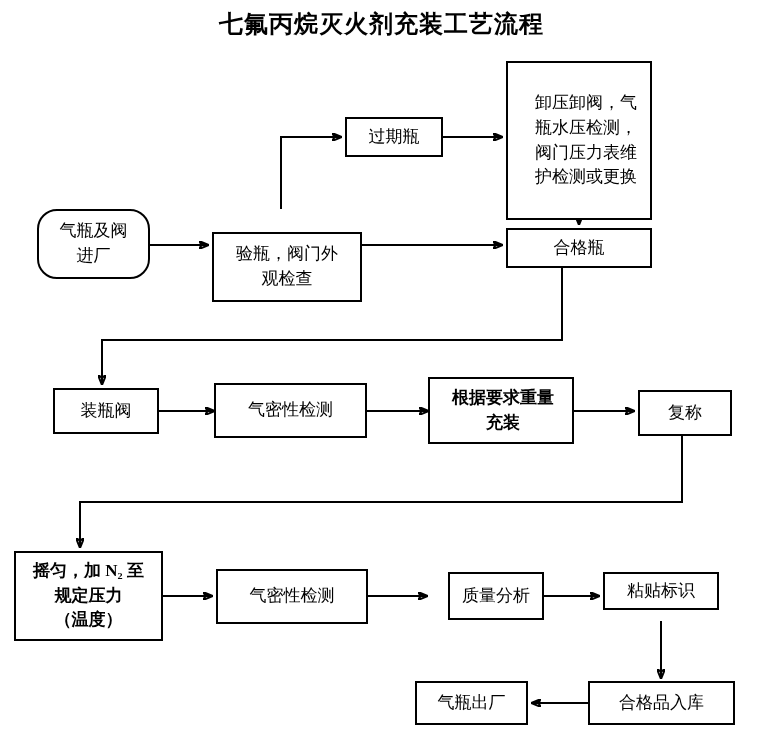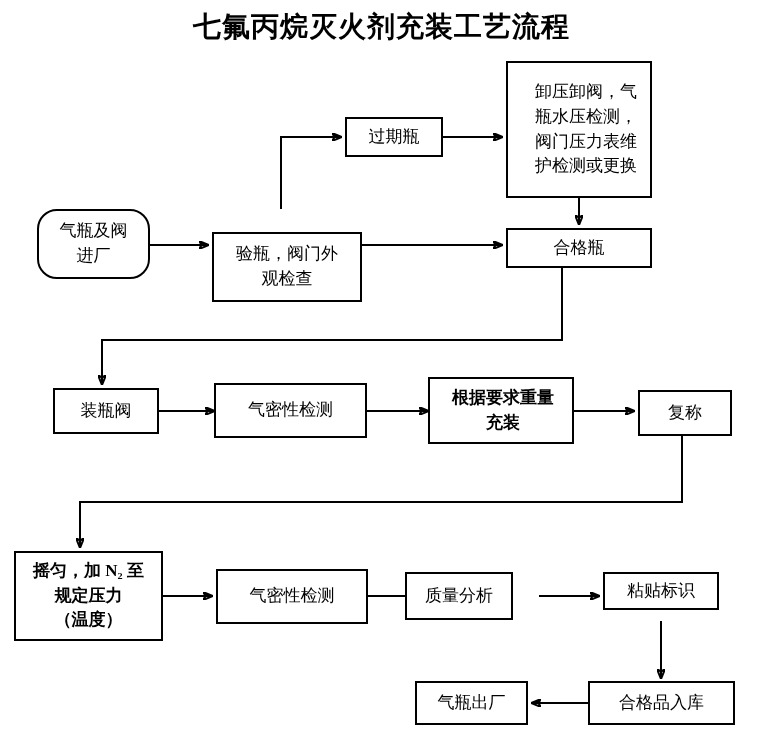--- a/index.html
+++ b/index.html
@@ -17,21 +17,21 @@
     height: 747px;
     background: #ffffff;
     overflow: hidden;
   }
   .title {
     position: absolute;
     left: 0;
     top: 8px;
     width: 763px;
     text-align: center;
-    font-size: 28px;
+    font-size: 24px;
     font-weight: bold;
     letter-spacing: 1px;
     font-family: "Liberation Serif", "DejaVu Serif", serif;
   }
   .node {
     position: absolute;
     box-sizing: border-box;
     border: 2px solid #000000;
     background: #ffffff;
     display: flex;
@@ -118,21 +118,21 @@
 
   <div class="node" style="left:212px; top:209px; width:150px; height:70px;margin-top:23px;">
     <span class="txt">验瓶，阀门外
 观检查</span>
   </div>
 
   <div class="node" style="left:345px; top:117px; width:98px;  height:40px;">
     <span class="txt">过期瓶</span>
   </div>
 
-  <div class="node" style="left:506px; top:61px;  width:146px; height:137px;padding-left:18px;">
+  <div class="node" style="left:506px; top:61px;  width:146px; height:159px;padding-left:18px;">
     <span class="txt">卸压卸阀，气
 瓶水压检测，
 阀门压力表维
 护检测或更换</span>
   </div>
 
   <div class="node" style="left:506px; top:228px; width:146px; height:40px;">
     <span class="txt">合格瓶</span>
   </div>
 
@@ -156,21 +156,21 @@
   <div class="node bold" style="left:14px;  top:551px; width:149px; height:90px;">
     <span class="txt">摇匀，加 N₂ 至
 规定压力
 （温度）</span>
   </div>
 
   <div class="node" style="left:216px; top:569px; width:152px; height:55px;">
     <span class="txt">气密性检测</span>
   </div>
 
-  <div class="node" style="left:405px; top:572px; width:108px; height:48px;">
+  <div class="node" style="left:448px; top:572px; width:96px; height:48px;">
     <span class="txt">质量分析</span>
   </div>
 
   <div class="node" style="left:603px; top:572px; width:116px; height:38px;">
     <span class="txt">粘贴标识</span>
   </div>
 
   <div class="node" style="left:588px; top:681px; width:147px; height:44px;">
     <span class="txt">合格品入库</span>
   </div>

